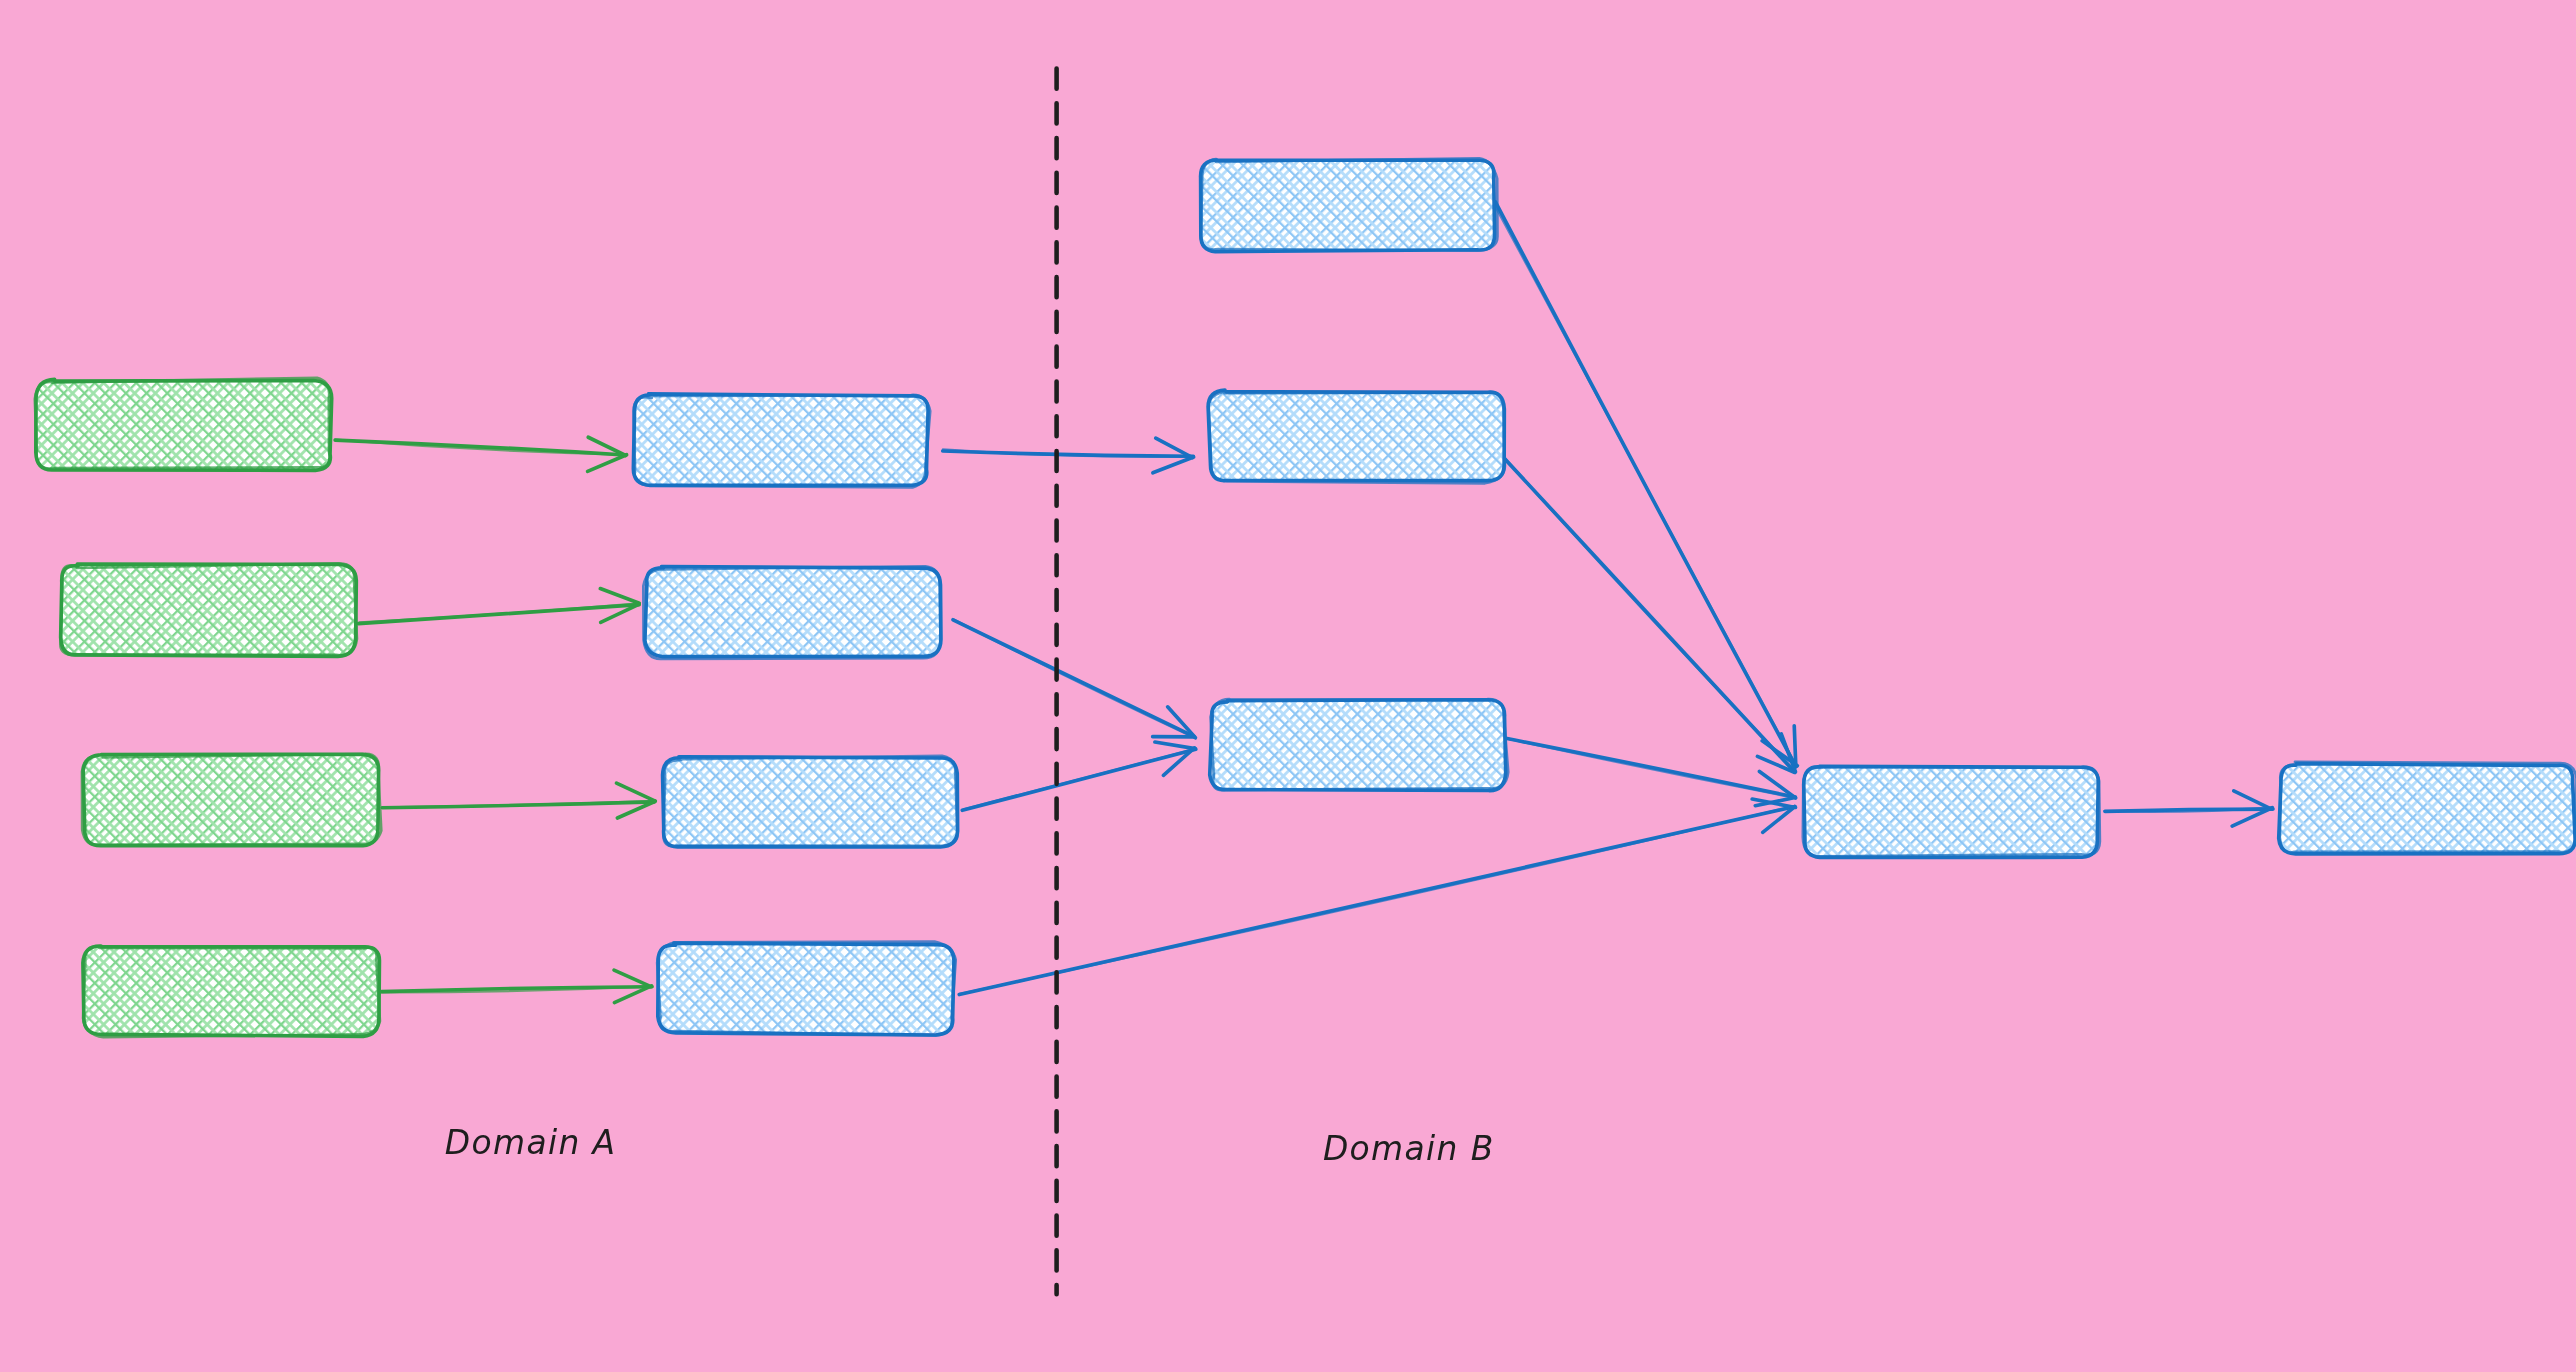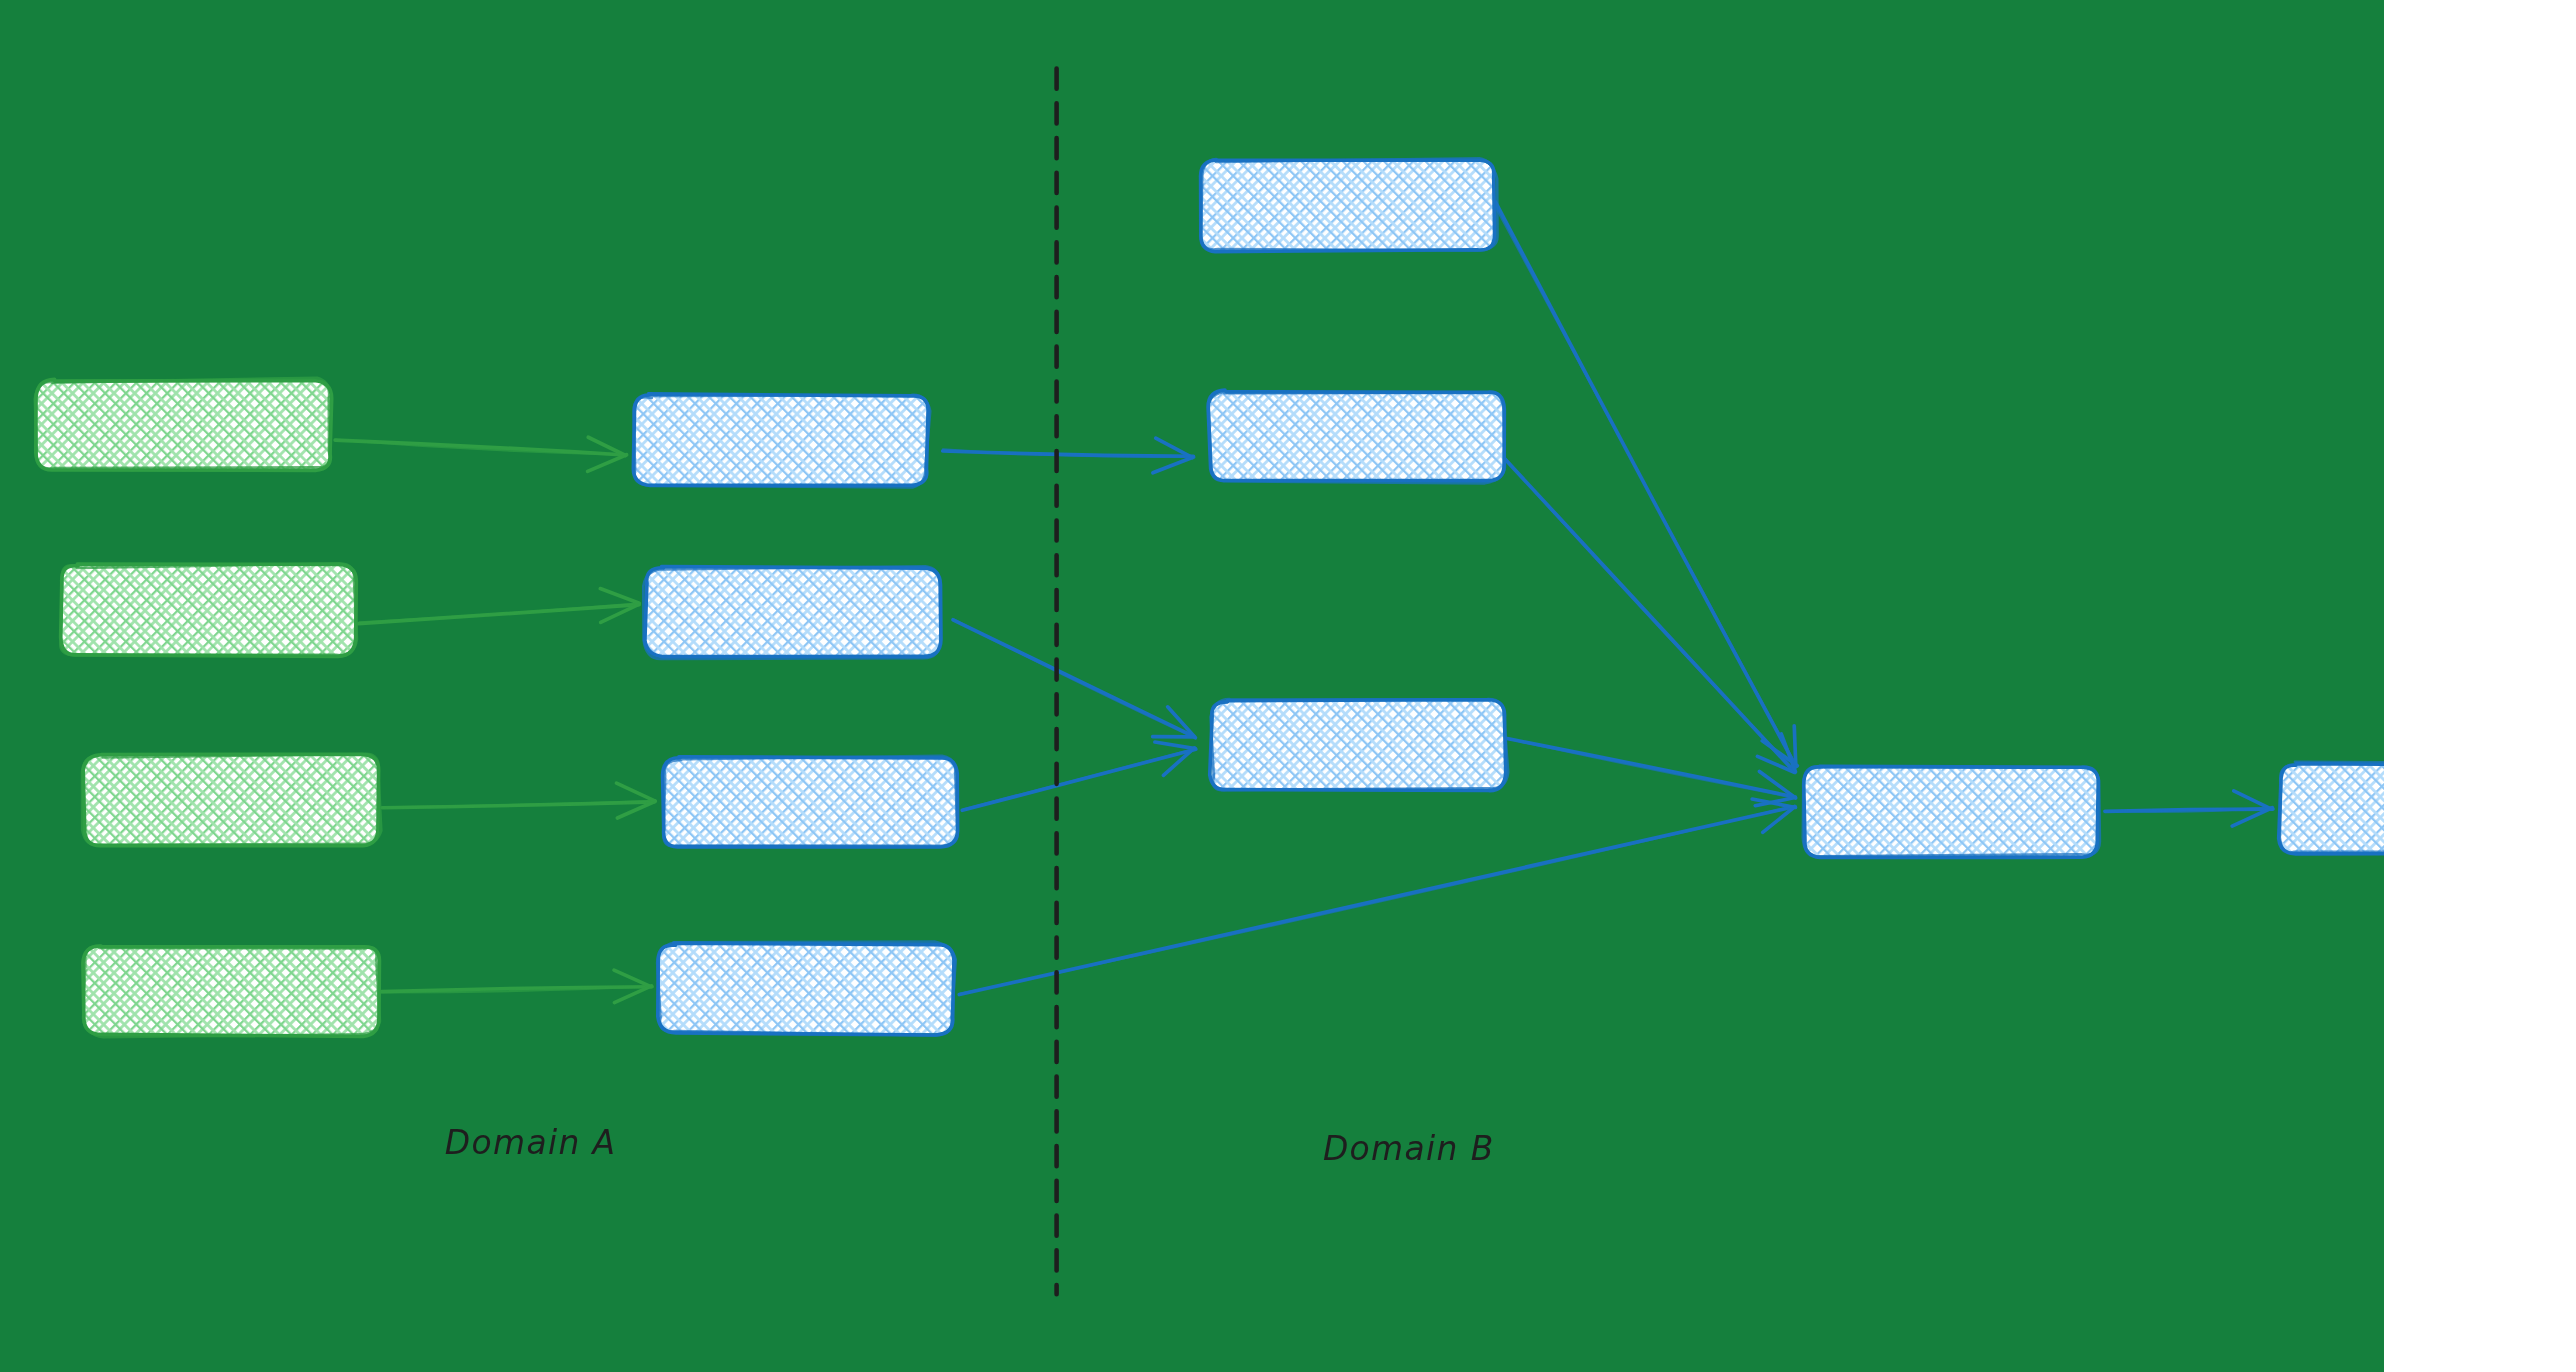--- a/index.html
+++ b/index.html
@@ -6,23 +6,23 @@
   html, body {
     margin: 0;
     padding: 0;
     background: #ffffff;
   }
   body {
     font-family: "DejaVu Sans", sans-serif;
   }
   #canvas-wrap {
     position: relative;
-    width: 2384px;
+    width: 2576px;
     height: 1372px;
-    background: #15803d;
+    background: #f9a8d4;
     overflow: hidden;
   }
   #diagram-svg {
     position: absolute;
     top: 0;
     left: 0;
     width: 2576px;
     height: 1372px;
     display: block;
   }

